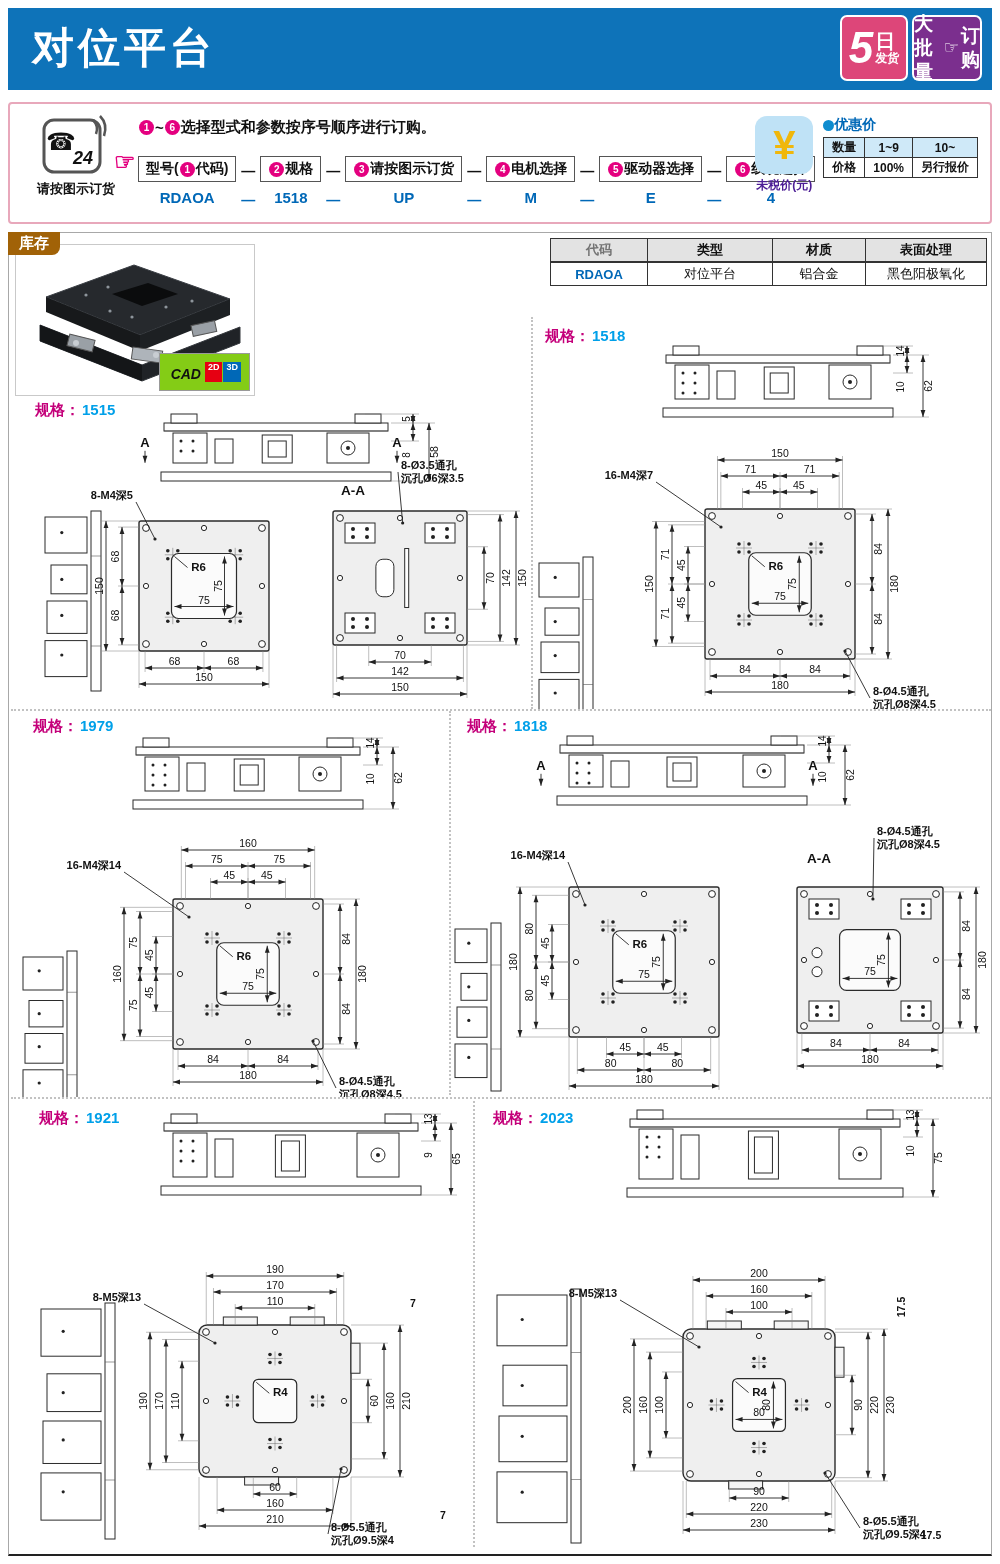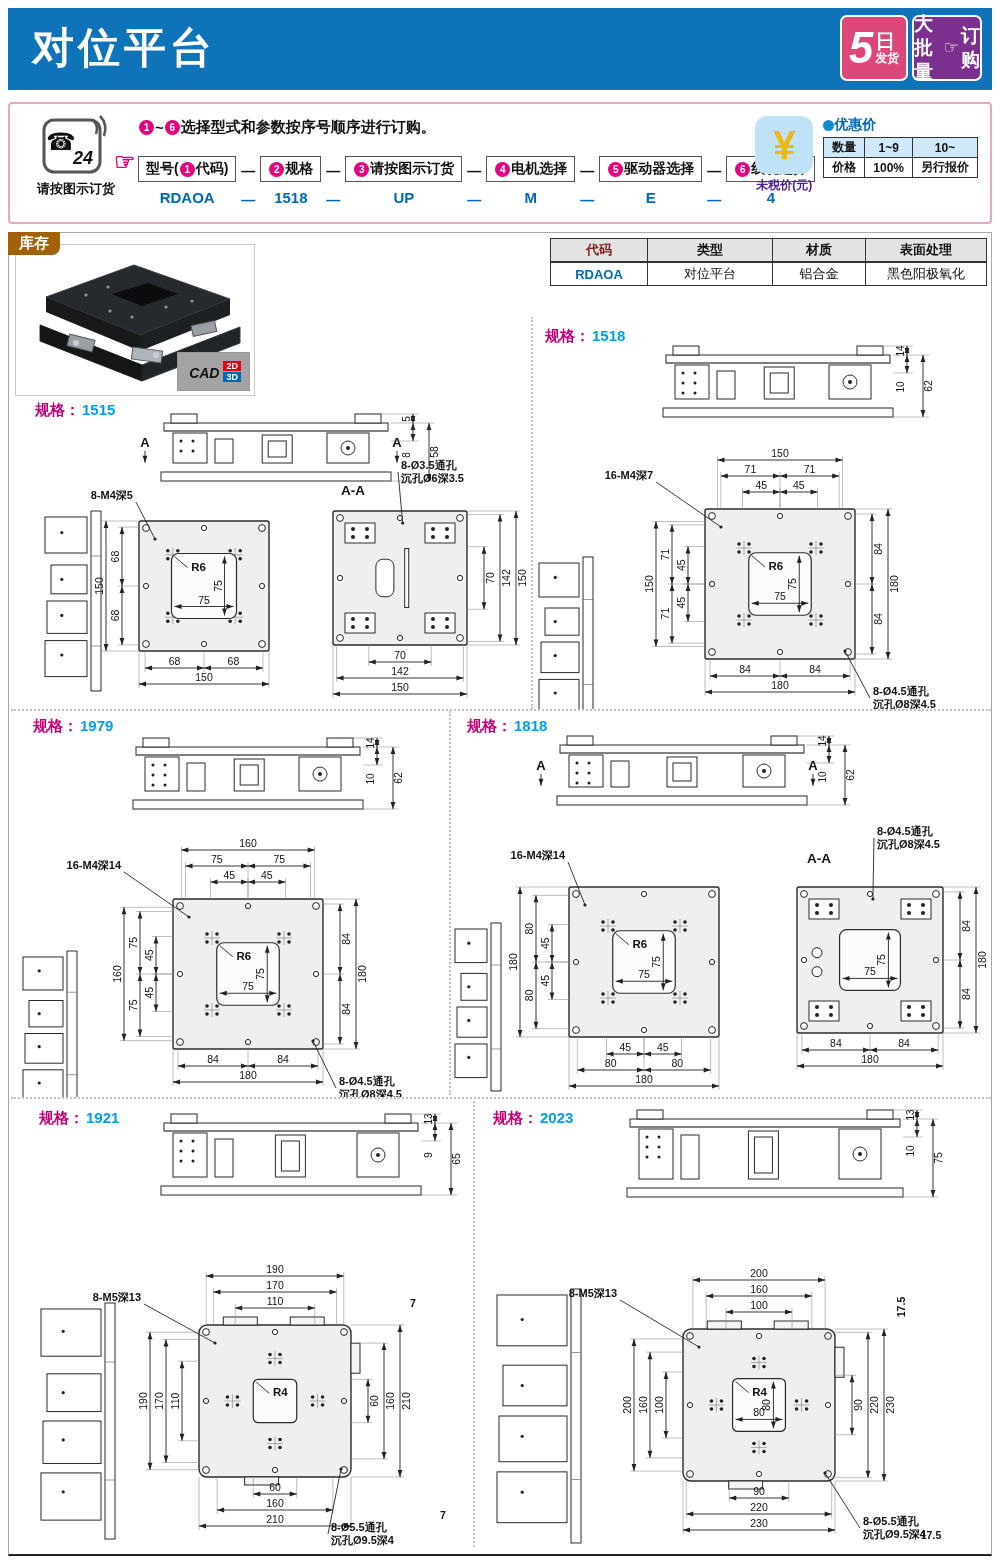--- a/index.html
+++ b/index.html
@@ -40,29 +40,29 @@
   .ptitle{color:#0068b7;font-weight:bold;font-size:14px;display:flex;align-items:center;gap:0;margin-bottom:3px;}
   .pdot{width:11px;height:11px;border-radius:50%;background:#0e8ccf;display:inline-block;}
   table.ptab{border-collapse:collapse;font-size:12px;font-weight:bold;}
   table.ptab td{border:1px solid #333;padding:1px 8px;text-align:center;}
   table.ptab tr:first-child td{background:#cfe9f8;}
   
   .main{position:absolute;left:8px;top:232px;width:984px;height:1324px;border:1px solid #a8a8a8;border-bottom:2px solid #222;box-sizing:border-box;background:#fff;}
   .stock{position:absolute;left:-1px;top:-1px;background:#a16207;color:#fff;font-weight:bold;font-size:15px;
          padding:2px 11px;border-radius:0 0 8px 0;z-index:5;}
   .photo{position:absolute;left:6px;top:11px;width:238px;height:150px;border:1px solid #c9c9c9;background:#fff;}
-  .cad{position:absolute;right:4px;bottom:4px;display:flex;align-items:stretch;border:1px solid #999;background:#a3a3a3;padding:8px;}
+  .cad{position:absolute;right:4px;bottom:4px;display:flex;align-items:stretch;border:1px solid #999;background:#84cc16;padding:8px;}
   .cad .c1{font-weight:bold;font-size:14px;font-style:italic;padding:4px 2px 0 3px;}
-  .cad .c2{display:flex;flex-direction:column;gap:1px;margin-left:2px;}
+  .cad .c2{display:flex;flex-direction:row;gap:1px;margin-left:2px;}
   .cad .b2{background:#e60012;color:#fff;font-size:9px;font-weight:bold;padding:0 3px;}
   .cad .b3{background:#0068b7;color:#fff;font-size:9px;font-weight:bold;padding:0 3px;}
   table.itab{border-collapse:collapse;font-size:13px;position:absolute;right:4px;top:5px;}
   table.itab td{border:1px solid #333;text-align:center;padding:2px 6px;}
   table.itab tr:first-child td{background:#e3e3e3;font-weight:bold;border-bottom:2px solid #333;}
-  .t-code{color:#7f1d1d;} .t-model{color:#0068b7;font-weight:bold;}
+  .t-code{color:#737373;} .t-model{color:#0068b7;font-weight:bold;}
   .divider{position:absolute;z-index:1;}
   .dv{border-left:2px dotted #c2c2c2;width:0;}
   .dh{border-top:2px dotted #c2c2c2;height:0;}
   .spec{position:absolute;}
   .spec-label{position:absolute;font-size:15px;font-weight:bold;z-index:2;white-space:nowrap;}
   .spec-label .m{color:#c4007a;} .spec-label .v{color:#00a0e9;margin-left:2px;}
   svg text{font-family:"Liberation Sans",sans-serif;fill:#111;}
 </style>
 </head>
 <body>

